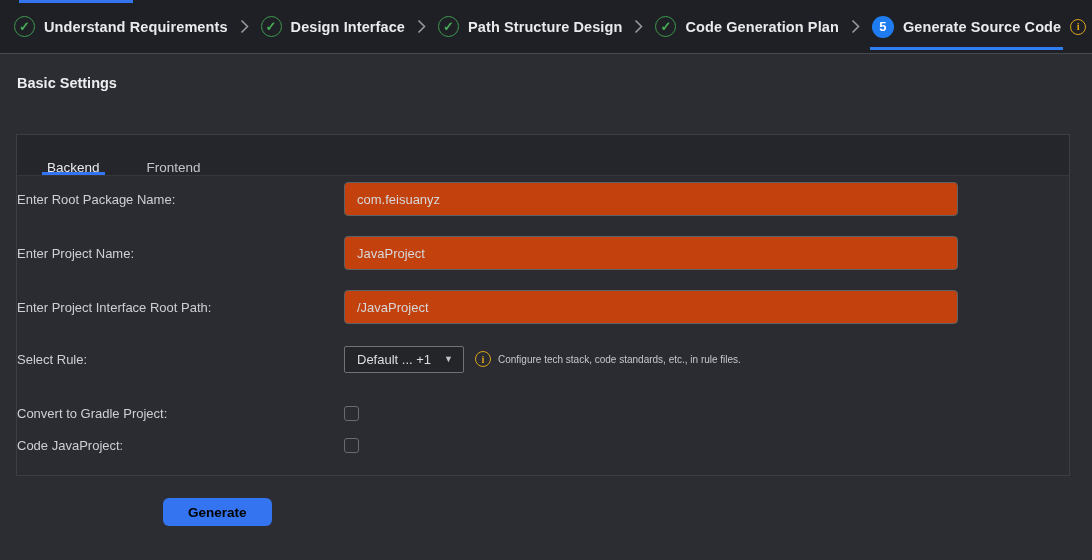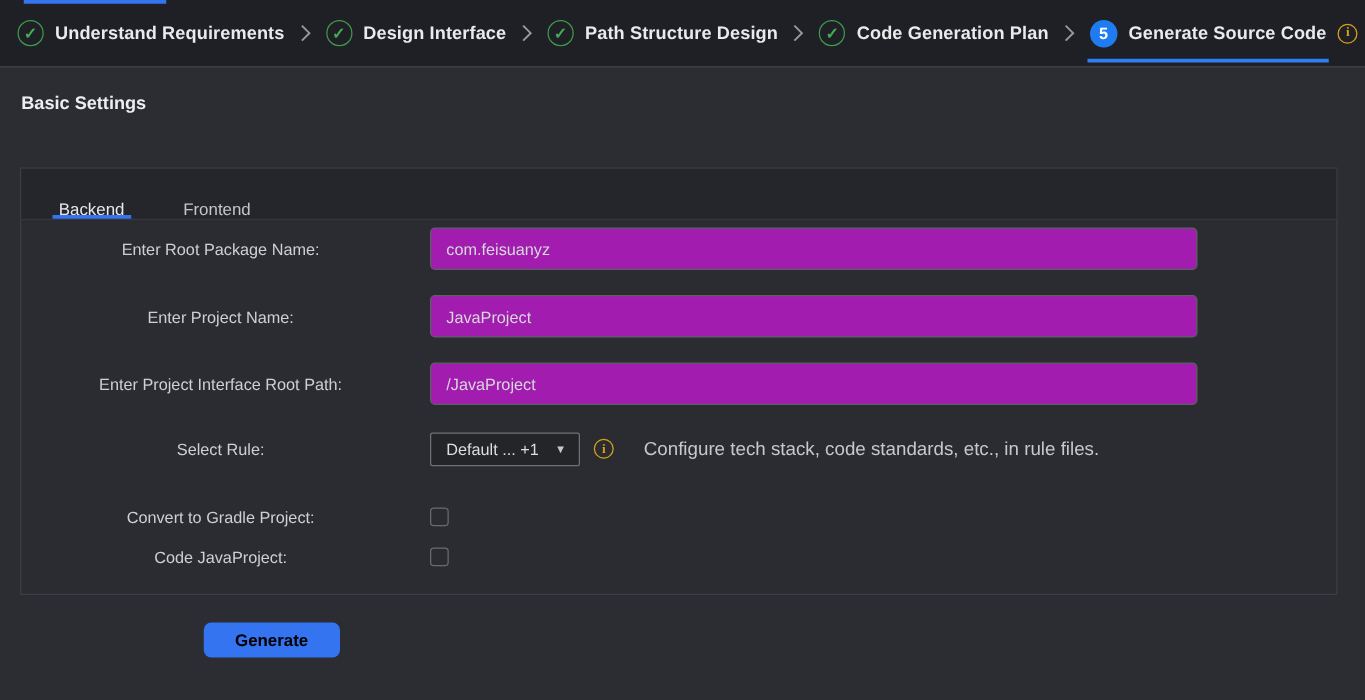--- a/index.html
+++ b/index.html
@@ -84,44 +84,44 @@
     content:""; position:absolute; left:-5px; right:-5px; bottom:0;
     height:3px; background:#3574f0;
   }
   
   .form { padding:9px 0 16px 0; }
   .row { display:flex; align-items:center; height:28px; margin-bottom:26px; }
   .row.gap-sm { margin-bottom:24px; }
   .row.gap-xs { margin-bottom:4px; }
   .row:last-child { margin-bottom:0; }
   .row-label {
-    width:327px; padding-right:8px; text-align:center;
+    width:327px; padding-right:8px; text-align:left;
     font-size:13px; color:#ced0d4; flex:0 0 auto;
   }
   .text-input {
     width:614px; height:28px;
-    background:#a21caf;
+    background:#c2410c;
     border:1px solid #5d6065; border-radius:4px;
     color:#d6d8db; font-size:13px;
     padding:16px 12px;
     font-family:"Liberation Sans", sans-serif;
     outline:none;
   }
   .select-box {
     width:120px; height:27px;
     background:#232529;
     border:1px solid #6e7176; border-radius:2px;
     display:flex; align-items:center; justify-content:space-between;
     padding:0 10px 0 12px;
     font-size:13px; color:#dcdee1; cursor:pointer;
   }
   .select-arrow { font-size:9px; color:#c5c7cb; }
   .hint { display:flex; align-items:center; margin-left:11px; }
   .hint .info-icon { margin:0 7px 0 0; }
-  .hint-text { font-size:15px; color:#c6c8cc;margin-left:17px; }
+  .hint-text { font-size:10px; color:#c6c8cc; }
   .checkbox {
     width:15px; height:15px;
     border:1px solid #686b70; border-radius:3px;
     background:transparent; cursor:pointer;
   }
   
   .footer { margin:22px 0 0 163px; }
   .btn-primary {
     height:28px; padding:0 25px;
     background:#3574f0; border:none; border-radius:6px;

